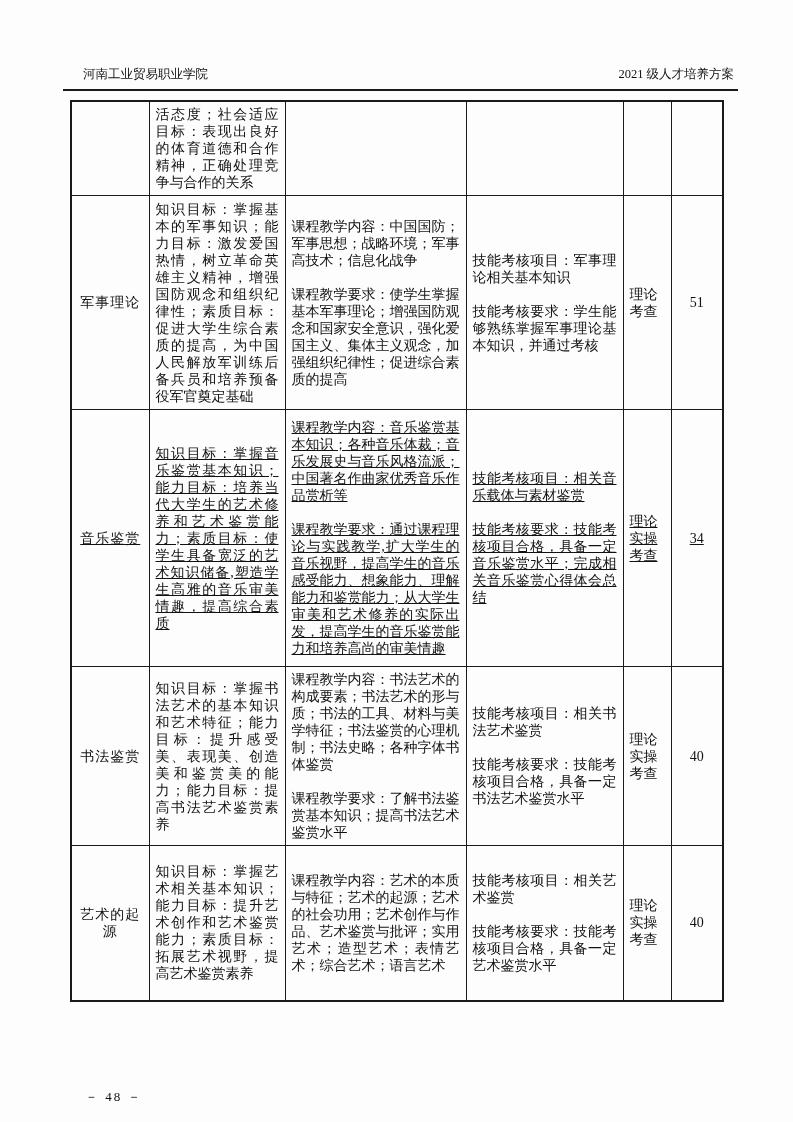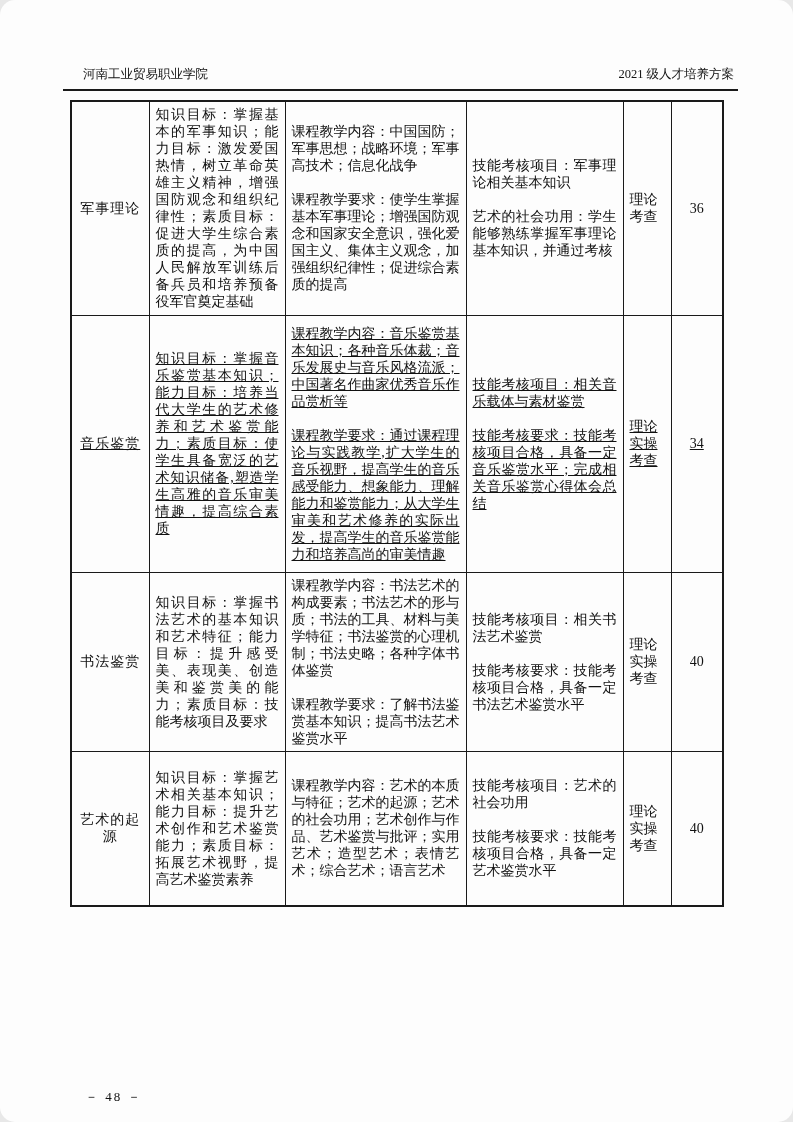--- a/index.html
+++ b/index.html
@@ -6,21 +6,20 @@
   html, body { background: #e8e8e8; }
   body { font-family: "Liberation Serif", "DejaVu Serif", serif; color: #111; }
 
   .page {
     position: relative;
     width: 793px;
     height: 1122px;
     margin: 0 auto;
     background: #fdfdfd;
     overflow: hidden;
-    border-radius: 15px;
   }
 
   .page-header {
     position: absolute;
     left: 63px;
     right: 55px;
     top: 66px;
     display: flex;
     justify-content: space-between;
     align-items: flex-end;
@@ -104,70 +103,78 @@
     <colgroup>
       <col style="width:78px">
       <col style="width:136px">
       <col style="width:181px">
       <col style="width:157px">
       <col style="width:48px">
       <col style="width:52px">
     </colgroup>
     <tbody>
 
+    <tr class="row-partial">
+      <td class="cell-course"></td>
+      <td class="cell-objectives" style="vertical-align:top">活态度；社会适应目标：表现出良好的体育道德和合作精神，正确处理竞争与合作的关系</td>
+      <td class="cell-content"></td>
+      <td class="cell-assessment"></td>
+      <td class="cell-method"></td>
+      <td class="cell-hours"></td>
+    </tr>
 
     <tr class="row-military">
       <td class="cell-course">军事理论</td>
       <td class="cell-objectives">知识目标：掌握基本的军事知识；能力目标：激发爱国热情，树立革命英雄主义精神，增强国防观念和组织纪律性；素质目标：促进大学生综合素质的提高，为中国人民解放军训练后备兵员和培养预备役军官奠定基础</td>
       <td class="cell-content">课程教学内容：中国国防；军事思想；战略环境；军事高技术；信息化战争
 
 课程教学要求：使学生掌握基本军事理论；增强国防观念和国家安全意识，强化爱国主义、集体主义观念，加强组织纪律性；促进综合素质的提高</td>
       <td class="cell-assessment">技能考核项目：军事理论相关基本知识
 
-艺术的社会功用：学生能够熟练掌握军事理论基本知识，并通过考核</td>
+技能考核要求：学生能够熟练掌握军事理论基本知识，并通过考核</td>
       <td class="cell-method">理论
 考查</td>
-      <td class="cell-hours">36</td>
+      <td class="cell-hours">51</td>
     </tr>
 
     <tr class="row-music">
       <td class="cell-course">音乐鉴赏</td>
       <td class="cell-objectives">知识目标：掌握音乐鉴赏基本知识；能力目标：培养当代大学生的艺术修养和艺术鉴赏能力；素质目标：使学生具备宽泛的艺术知识储备,塑造学生高雅的音乐审美情趣，提高综合素质</td>
       <td class="cell-content">课程教学内容：音乐鉴赏基本知识；各种音乐体裁；音乐发展史与音乐风格流派；中国著名作曲家优秀音乐作品赏析等
 
 课程教学要求：通过课程理论与实践教学,扩大学生的音乐视野，提高学生的音乐感受能力、想象能力、理解能力和鉴赏能力；从大学生审美和艺术修养的实际出发，提高学生的音乐鉴赏能力和培养高尚的审美情趣</td>
       <td class="cell-assessment">技能考核项目：相关音乐载体与素材鉴赏
 
 技能考核要求：技能考核项目合格，具备一定音乐鉴赏水平；完成相关音乐鉴赏心得体会总结</td>
       <td class="cell-method">理论
 实操
 考查</td>
       <td class="cell-hours">34</td>
     </tr>
 
     <tr class="row-calligraphy">
       <td class="cell-course">书法鉴赏</td>
-      <td class="cell-objectives">知识目标：掌握书法艺术的基本知识和艺术特征；能力目标：提升感受美、表现美、创造美和鉴赏美的能力；素质目标：技能考核项目及要求</td>
+      <td class="cell-objectives">知识目标：掌握书法艺术的基本知识和艺术特征；能力目标：提升感受美、表现美、创造美和鉴赏美的能力；能力目标：提高书法艺术鉴赏素养</td>
       <td class="cell-content">课程教学内容：书法艺术的构成要素；书法艺术的形与质；书法的工具、材料与美学特征；书法鉴赏的心理机制；书法史略；各种字体书体鉴赏
 
 课程教学要求：了解书法鉴赏基本知识；提高书法艺术鉴赏水平</td>
       <td class="cell-assessment">技能考核项目：相关书法艺术鉴赏
 
 技能考核要求：技能考核项目合格，具备一定书法艺术鉴赏水平</td>
       <td class="cell-method">理论
 实操
 考查</td>
       <td class="cell-hours">40</td>
     </tr>
 
     <tr class="row-art">
       <td class="cell-course">艺术的起源</td>
       <td class="cell-objectives">知识目标：掌握艺术相关基本知识；能力目标：提升艺术创作和艺术鉴赏能力；素质目标：拓展艺术视野，提高艺术鉴赏素养</td>
       <td class="cell-content">课程教学内容：艺术的本质与特征；艺术的起源；艺术的社会功用；艺术创作与作品、艺术鉴赏与批评；实用艺术；造型艺术；表情艺术；综合艺术；语言艺术</td>
-      <td class="cell-assessment">技能考核项目：艺术的社会功用
+      <td class="cell-assessment">技能考核项目：相关艺术鉴赏
 
 技能考核要求：技能考核项目合格，具备一定艺术鉴赏水平</td>
       <td class="cell-method">理论
 实操
 考查</td>
       <td class="cell-hours">40</td>
     </tr>
   </tbody>
     </table>
 

